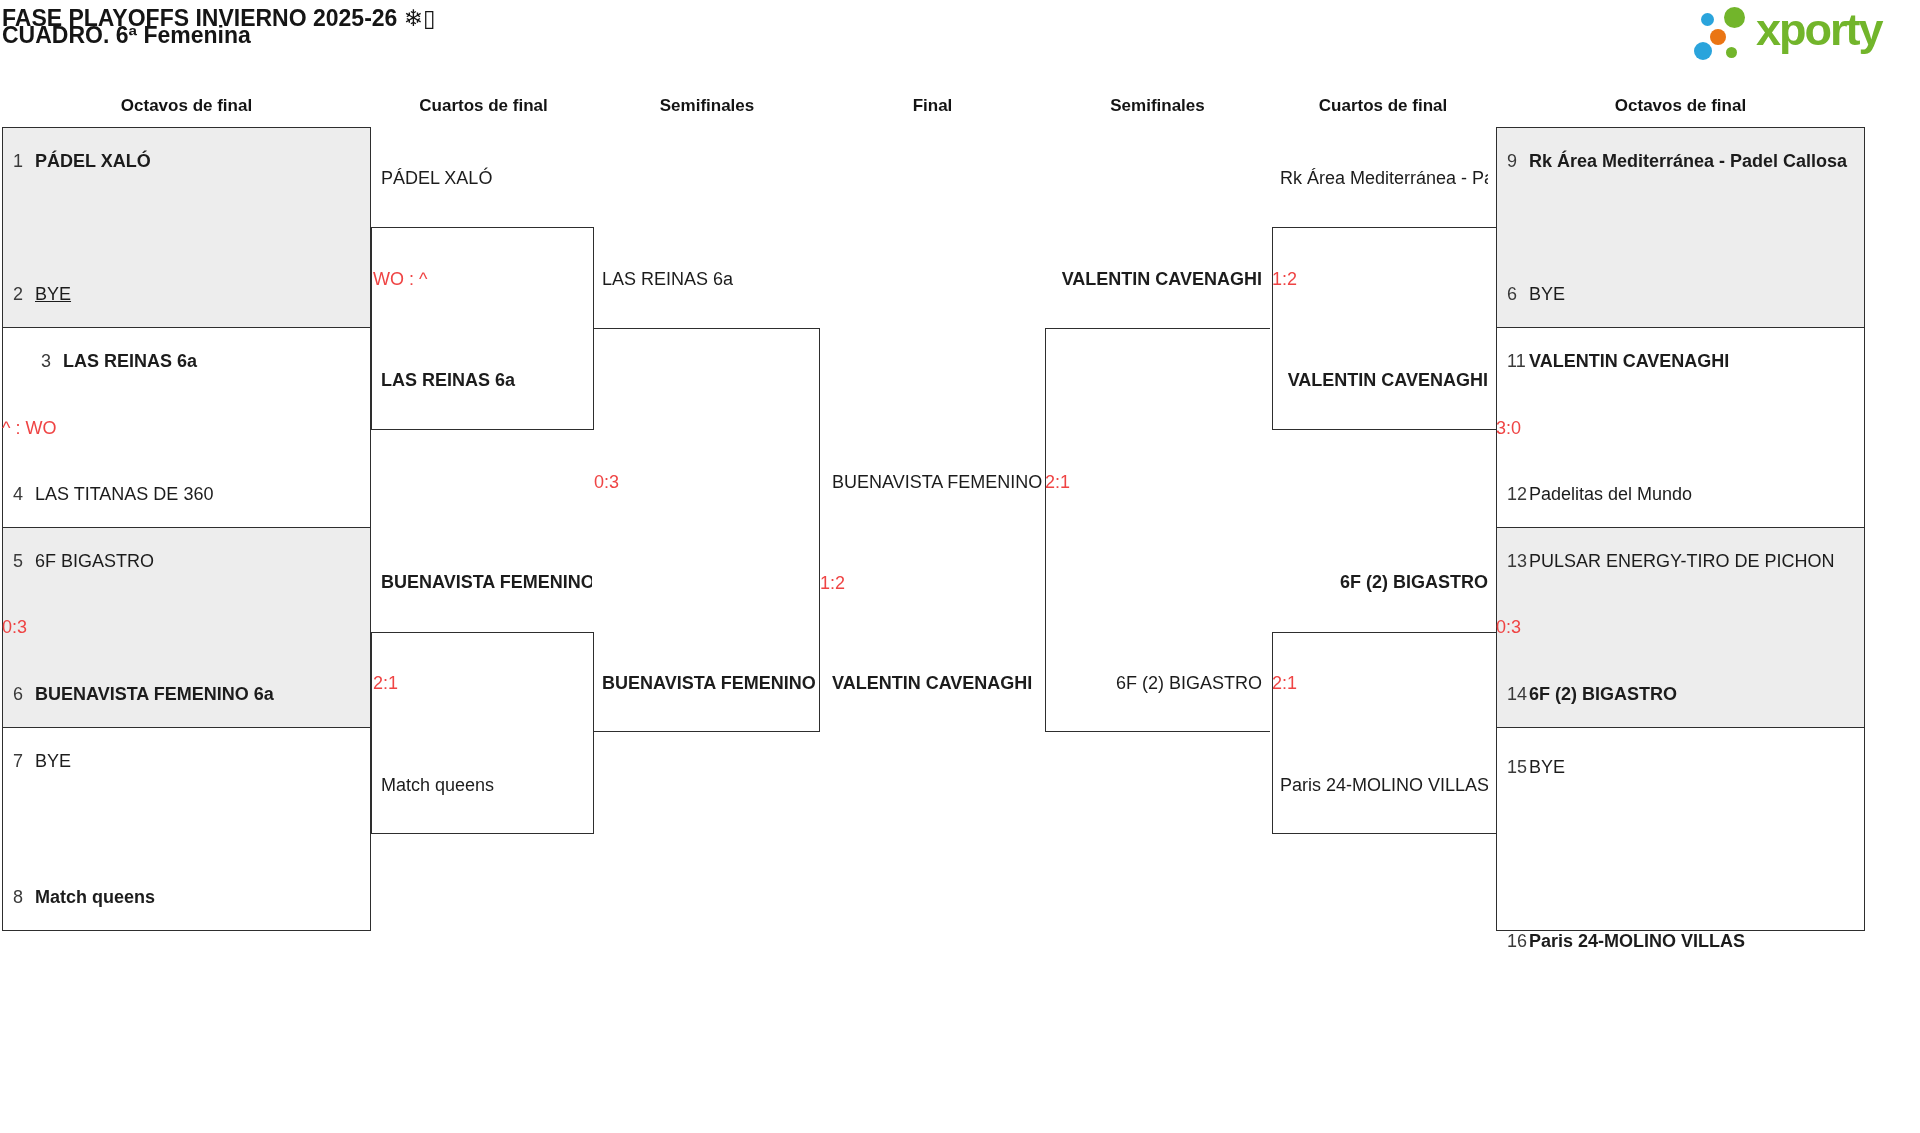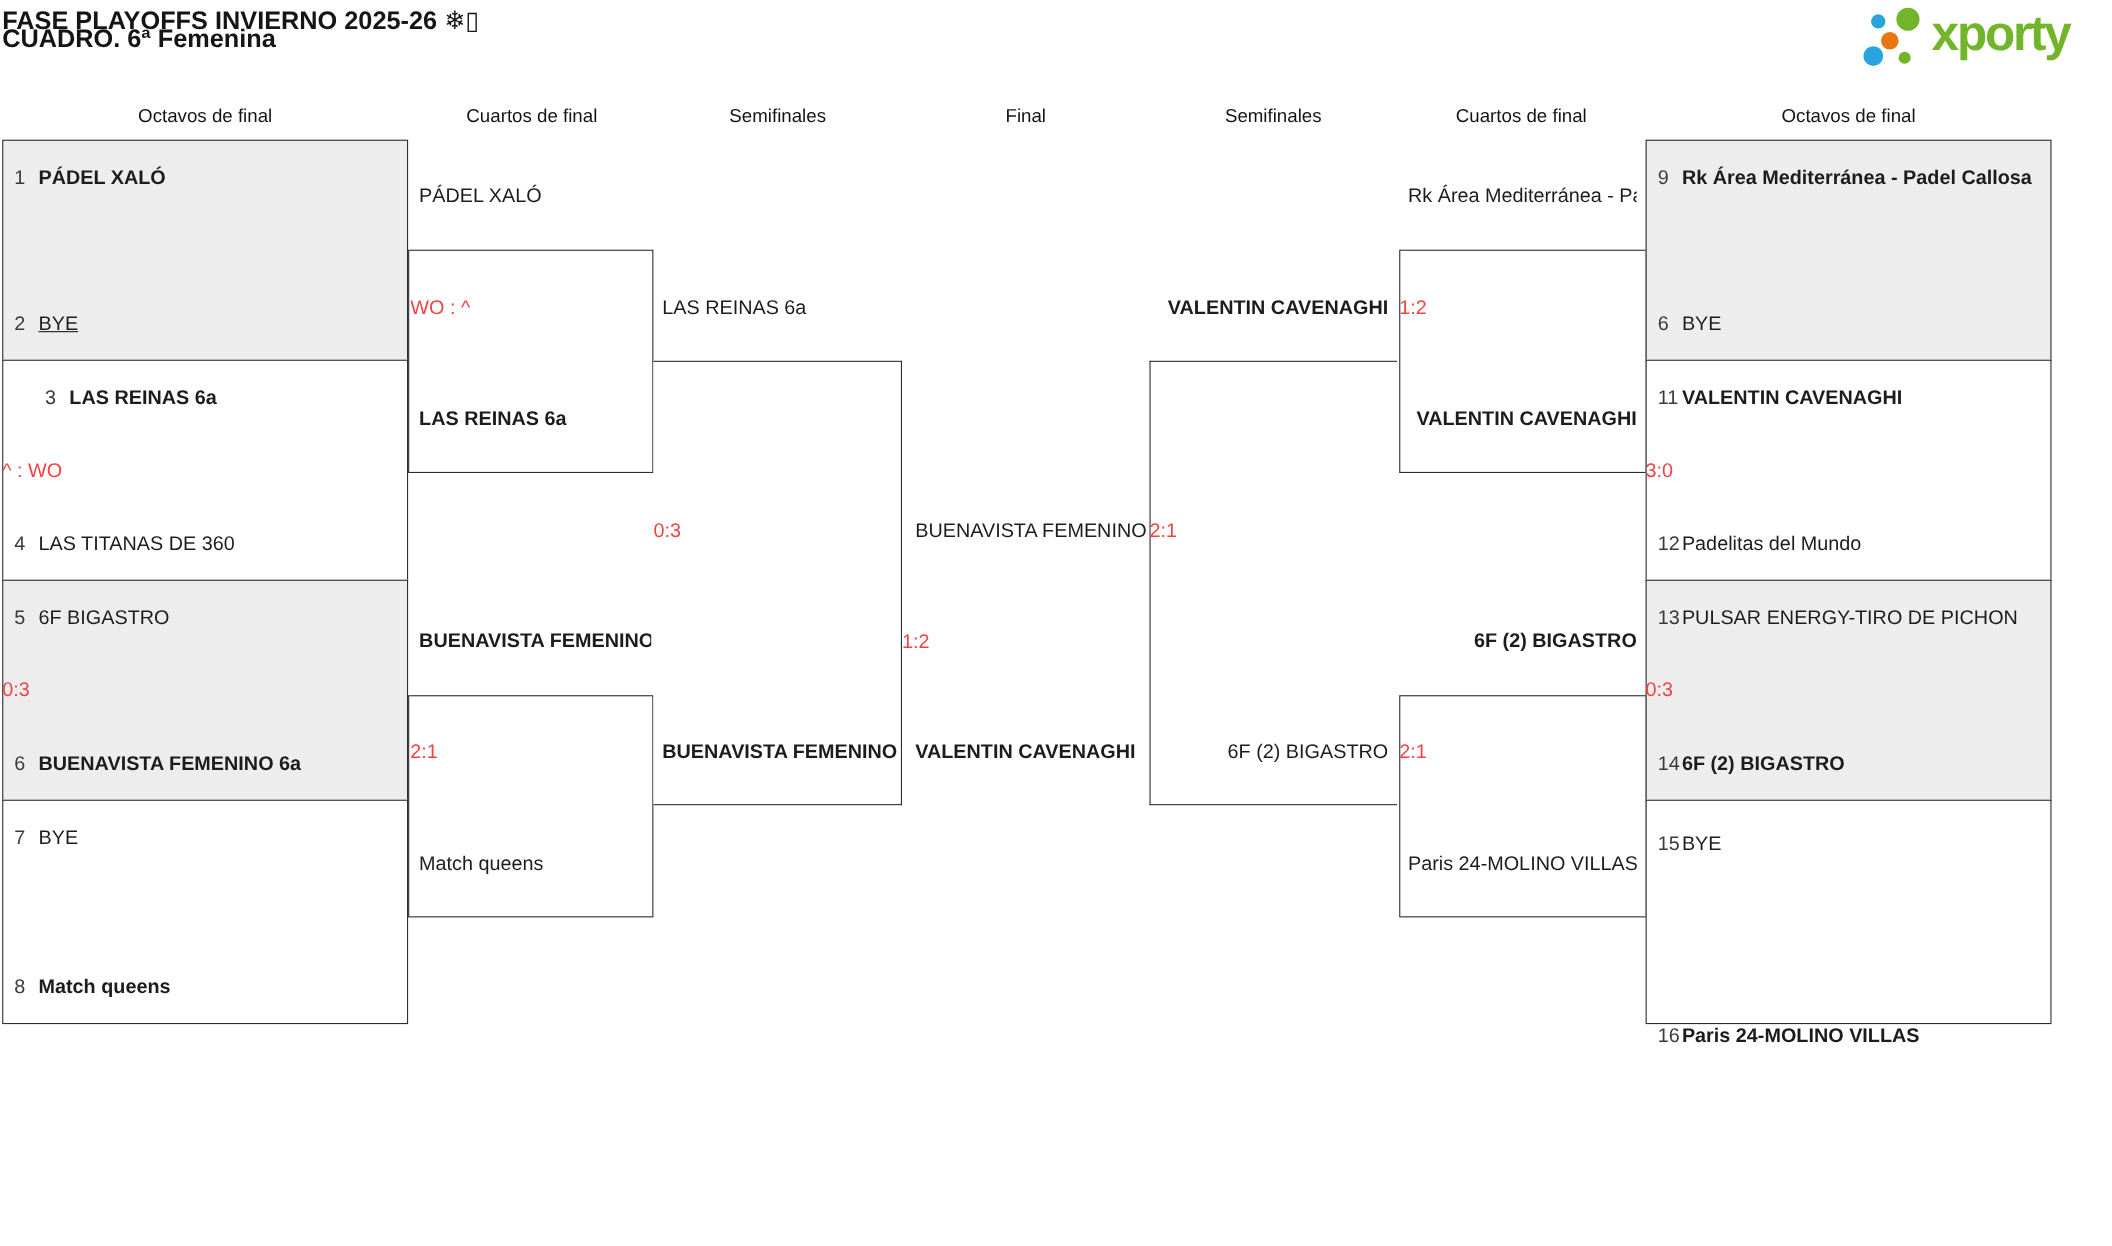--- a/index.html
+++ b/index.html
@@ -1,20 +1,20 @@
 <!DOCTYPE html>
 <html><head>
 <meta charset="utf-8">
 <style>
   html,body{margin:0;padding:0;background:#fff;}
   #stage{position:relative;width:1920px;height:1133px;background:#ffffff;overflow:hidden;
          font-family:"Liberation Sans","DejaVu Sans",sans-serif;color:#1f1f1f;}
   .title{position:absolute;left:2px;font-size:23px;font-weight:700;color:#151515;white-space:nowrap;line-height:30px;}
   .round-header{position:absolute;top:95px;height:22px;line-height:22px;text-align:center;
-                font-size:17px;font-weight:400;color:#141414;}
+                font-size:17px;font-weight:700;color:#141414;}
   .box{position:absolute;border:1.5px solid #2e2e2e;box-sizing:border-box;background:#fff;}
   .box.shaded{background:#ededed;}
   .box.no-left{border-left:none;}
   .box.no-right{border-right:none;}
   .slot{position:absolute;height:24px;line-height:24px;font-size:18px;color:#1c1c1c;
         white-space:nowrap;overflow:hidden;}
   .slot .seed{display:inline-block;width:22px;color:#3a3a3a;font-weight:400;}
   .name{font-weight:400;}
   .name.winner{font-weight:700;}
   .score{text-align:left;color:#ef4444;}

